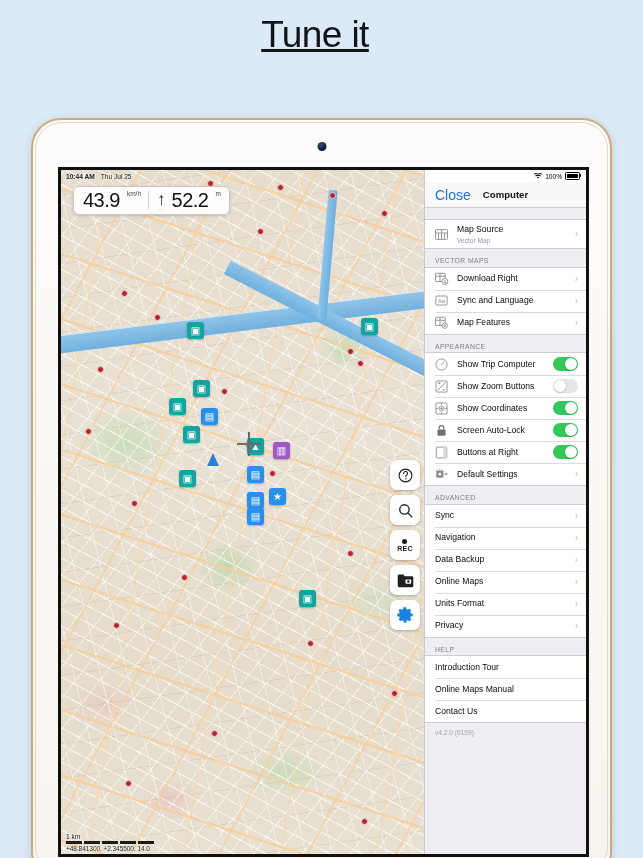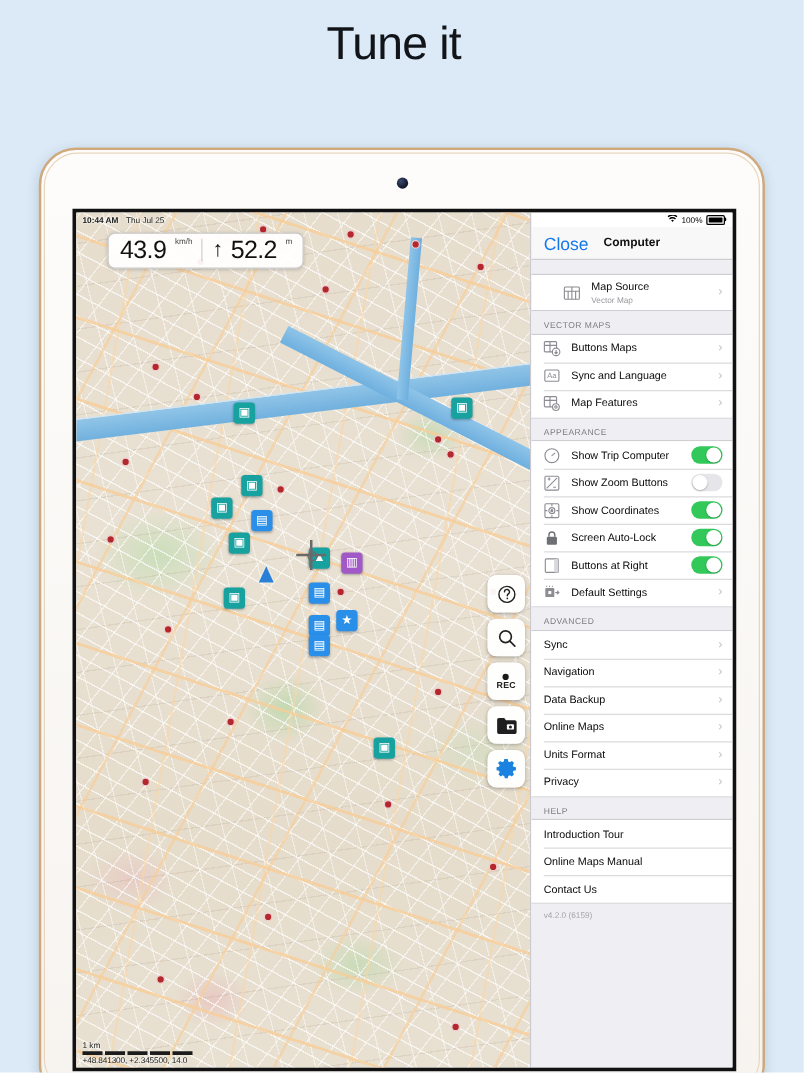--- a/index.html
+++ b/index.html
@@ -8,20 +8,21 @@
     background:#dceaf7;
     font-family:"Liberation Sans", sans-serif;
     -webkit-font-smoothing:antialiased;
   }
   .page{position:relative;width:643px;height:858px;}
 
   
   .headline{
     position:absolute;left:0;top:12px;width:630px;text-align:center;
     color:#111418;
+    text-decoration:underline;
   }
   .headline .l1{
     display:block;font-size:37px;line-height:46px;font-weight:400;
     letter-spacing:-0.6px;
   }
   .headline .l2{
     display:block;font-size:37px;line-height:46px;font-weight:700;
     letter-spacing:-0.8px;
   }
 
@@ -149,21 +150,20 @@
 
   
   .trip-capsule{
     position:absolute;left:12px;top:16px;
     background:rgba(255,255,255,.94);
     border:0.8px solid #c8c8c8;
     border-radius:6px;
     padding:3px 8px 4px 9px;
     display:flex;align-items:flex-start;gap:6px;
     box-shadow:0 1px 3px rgba(0,0,0,.18);
-    margin-left:13px;
   }
   .trip-val{font-size:20px;line-height:20px;color:#111;font-weight:400;letter-spacing:-0.5px;}
   .trip-unit{font-size:6.5px;line-height:8px;color:#444;margin-left:1px;align-self:flex-start;}
   .trip-sep{width:1px;align-self:stretch;background:#cfcfcf;margin:1px 2px 1px 1px;}
   .trip-arrow{font-size:17px;line-height:20px;color:#111;}
 
   
   .map-btns{
     position:absolute;right:4px;top:290px;
     display:flex;flex-direction:column;gap:5px;
@@ -240,21 +240,21 @@
   .sec-gap{height:11px;background:#eeeef3;}
   .group{background:#fff;border-top:0.6px solid #cdcdd2;border-bottom:0.6px solid #cdcdd2;}
   .row{
     display:flex;align-items:center;
     min-height:22px;padding:0 8px 0 10px;
     background:#fff;position:relative;
   }
   .row + .row::before{
     content:"";position:absolute;left:10px;right:0;top:0;height:0.6px;background:#dcdce0;
   }
-  .row.tall{min-height:28px;margin-left:16px;}
+  .row.tall{min-height:28px;}
   .row.with-icon{padding-left:8px;}
   .row-ico{
     width:17px;height:17px;flex:0 0 17px;margin-right:7px;
     display:flex;align-items:center;justify-content:center;
     color:#8c8c92;
   }
   .row-ico svg{display:block;}
   .row-txt{flex:1 1 auto;min-width:0;}
   .row-label{font-size:8.6px;color:#0a0a0a;line-height:11px;}
   .row-sub{font-size:6.6px;color:#9a9aa0;line-height:9px;margin-top:1px;}
@@ -459,21 +459,21 @@
           <div class="group">
             <div class="row with-icon">
               <span class="row-ico">
                 <svg width="15" height="15" viewBox="0 0 20 20" fill="none" stroke="#8c8c92" stroke-width="1.2">
                   <rect x="2" y="3" width="13" height="11" rx="1"></rect>
                   <path d="M2 7h13M8 3v11"></path>
                   <circle cx="14.5" cy="14" r="4" fill="#fff"></circle>
                   <path d="M14.5 12v4M12.9 14.4l1.6 1.6 1.6-1.6"></path>
                 </svg>
               </span>
-              <span class="row-txt row-label">Buttons Maps</span>
+              <span class="row-txt row-label">Download Right</span>
               <span class="chev">›</span>
             </div>
             <div class="row with-icon">
               <span class="row-ico">
                 <svg width="15" height="15" viewBox="0 0 20 20" fill="none" stroke="#8c8c92" stroke-width="1.2">
                   <rect x="2.5" y="4" width="15" height="12" rx="1.4"></rect>
                   <text x="10" y="13" font-size="8" fill="#8c8c92" stroke="none" text-anchor="middle" font-family="Liberation Sans">Aa</text>
                 </svg>
               </span>
               <span class="row-txt row-label">Sync and Language</span>

